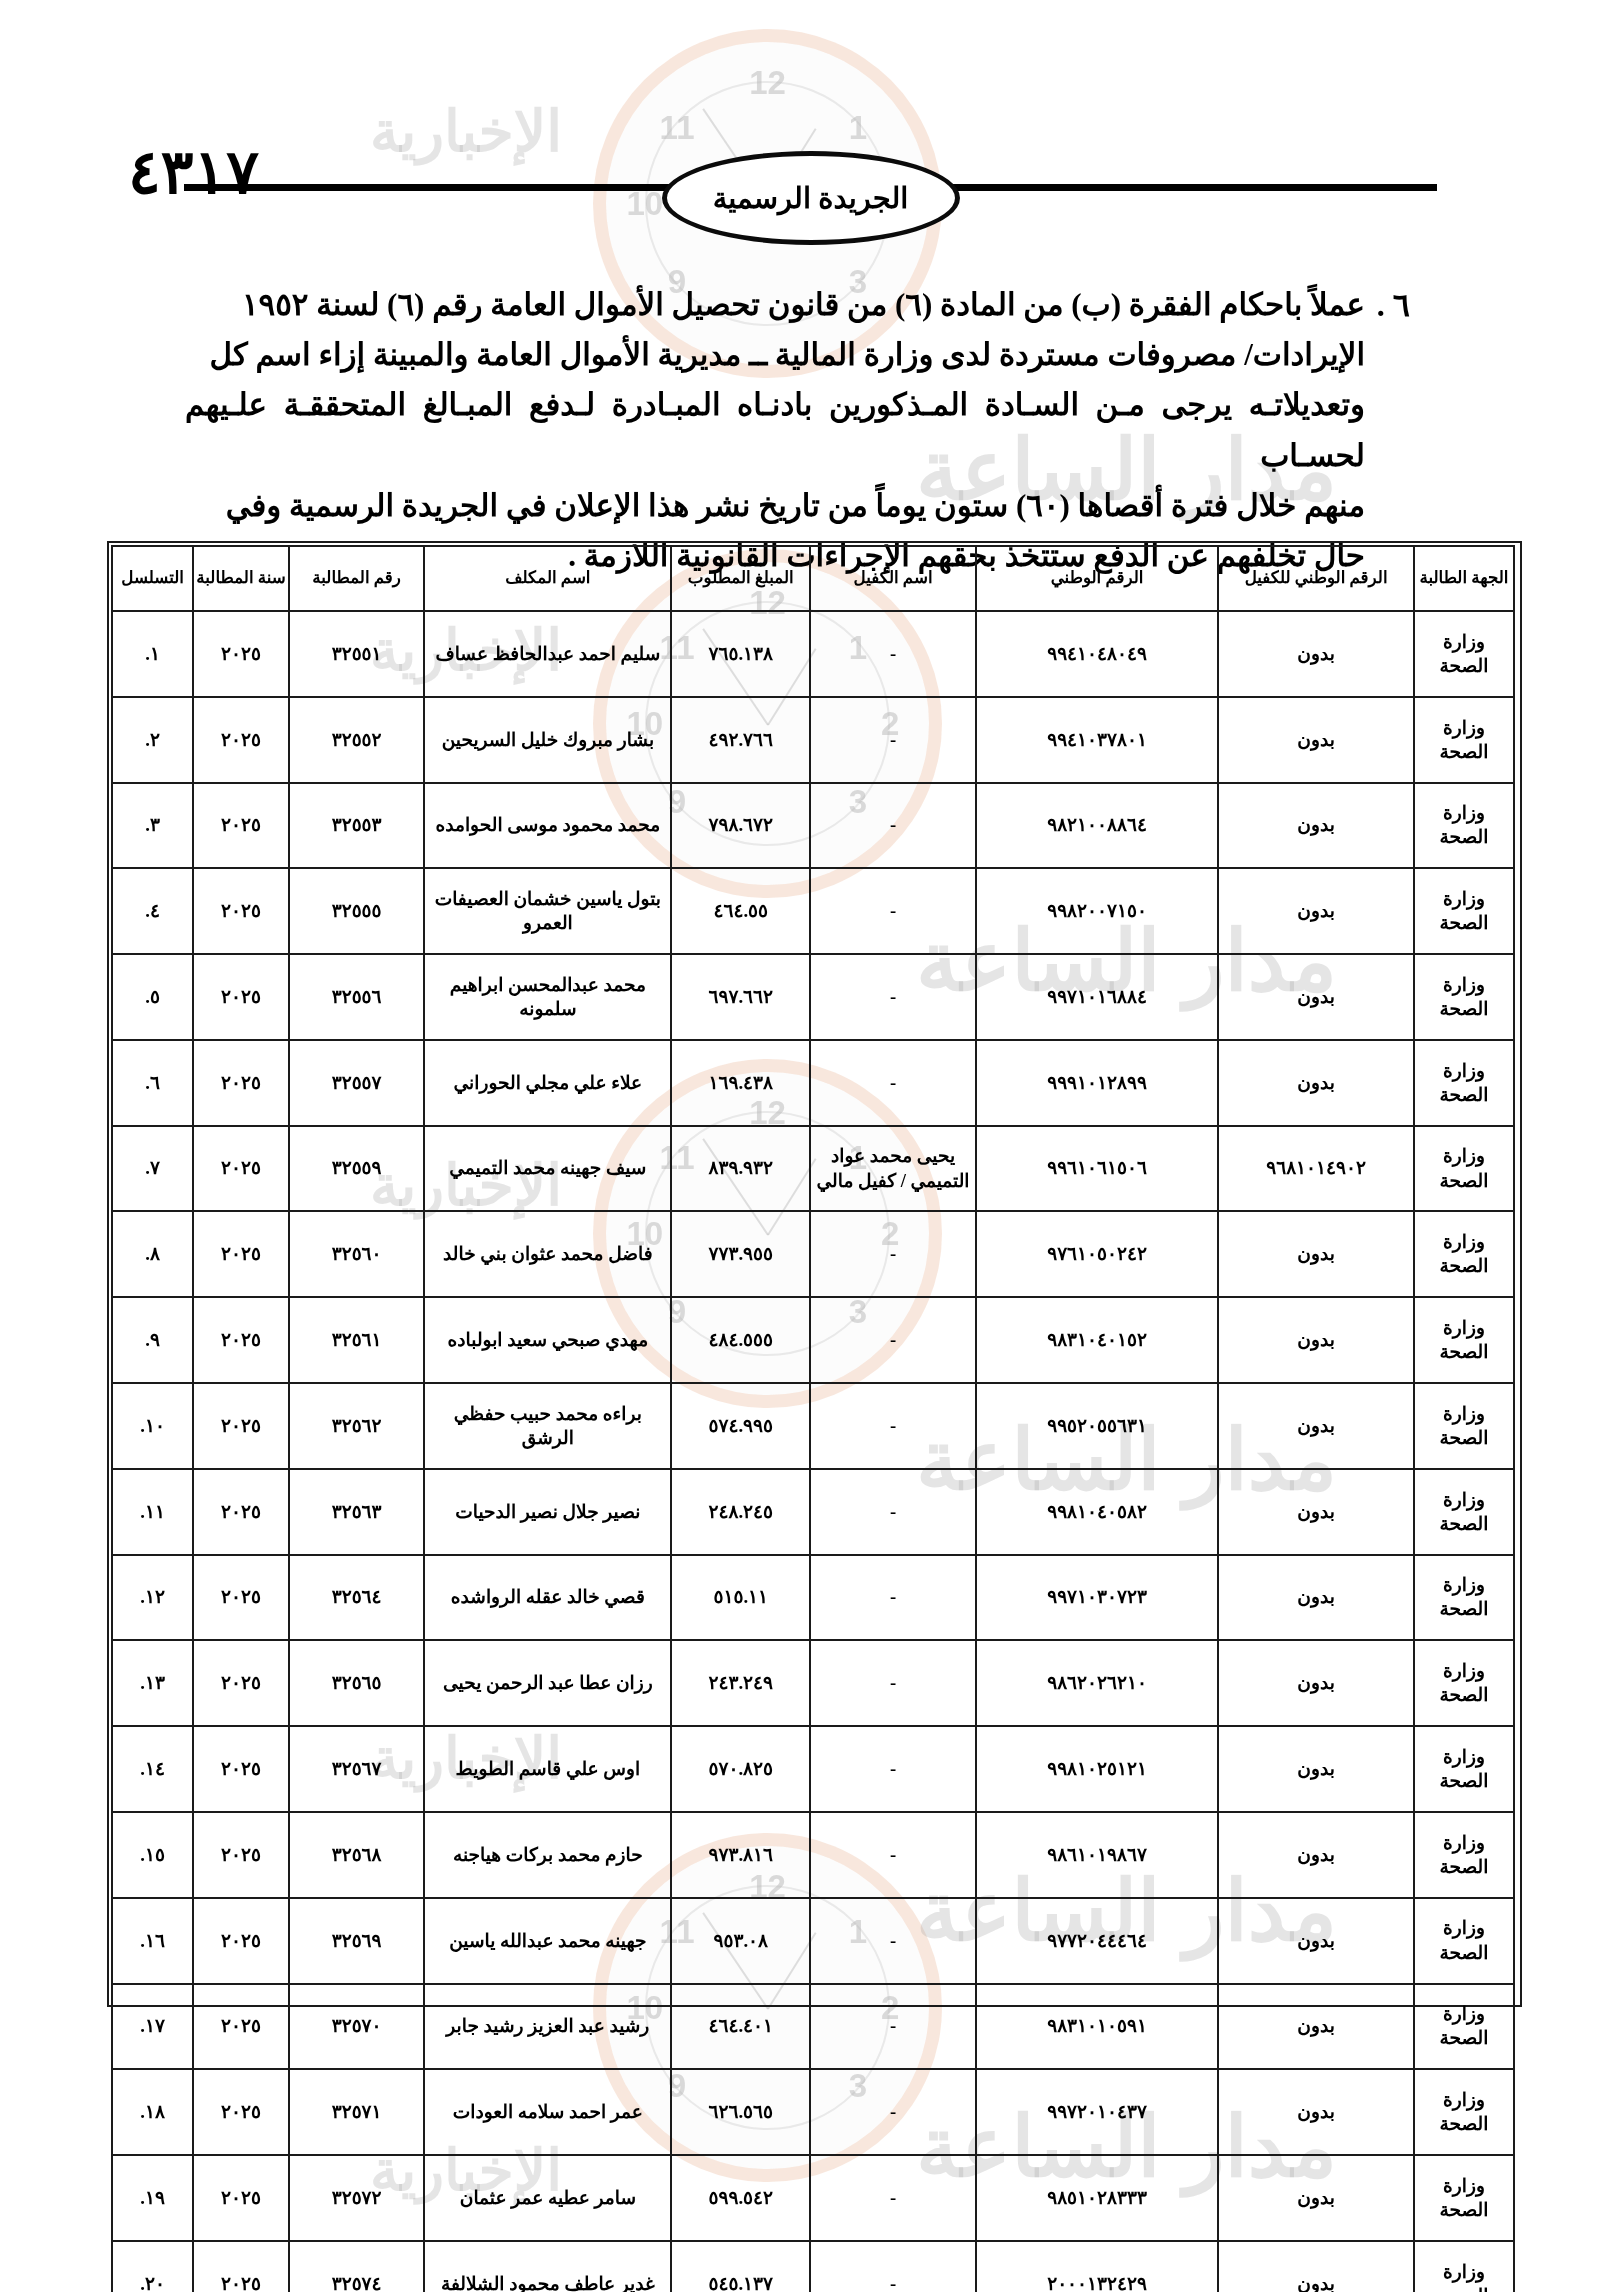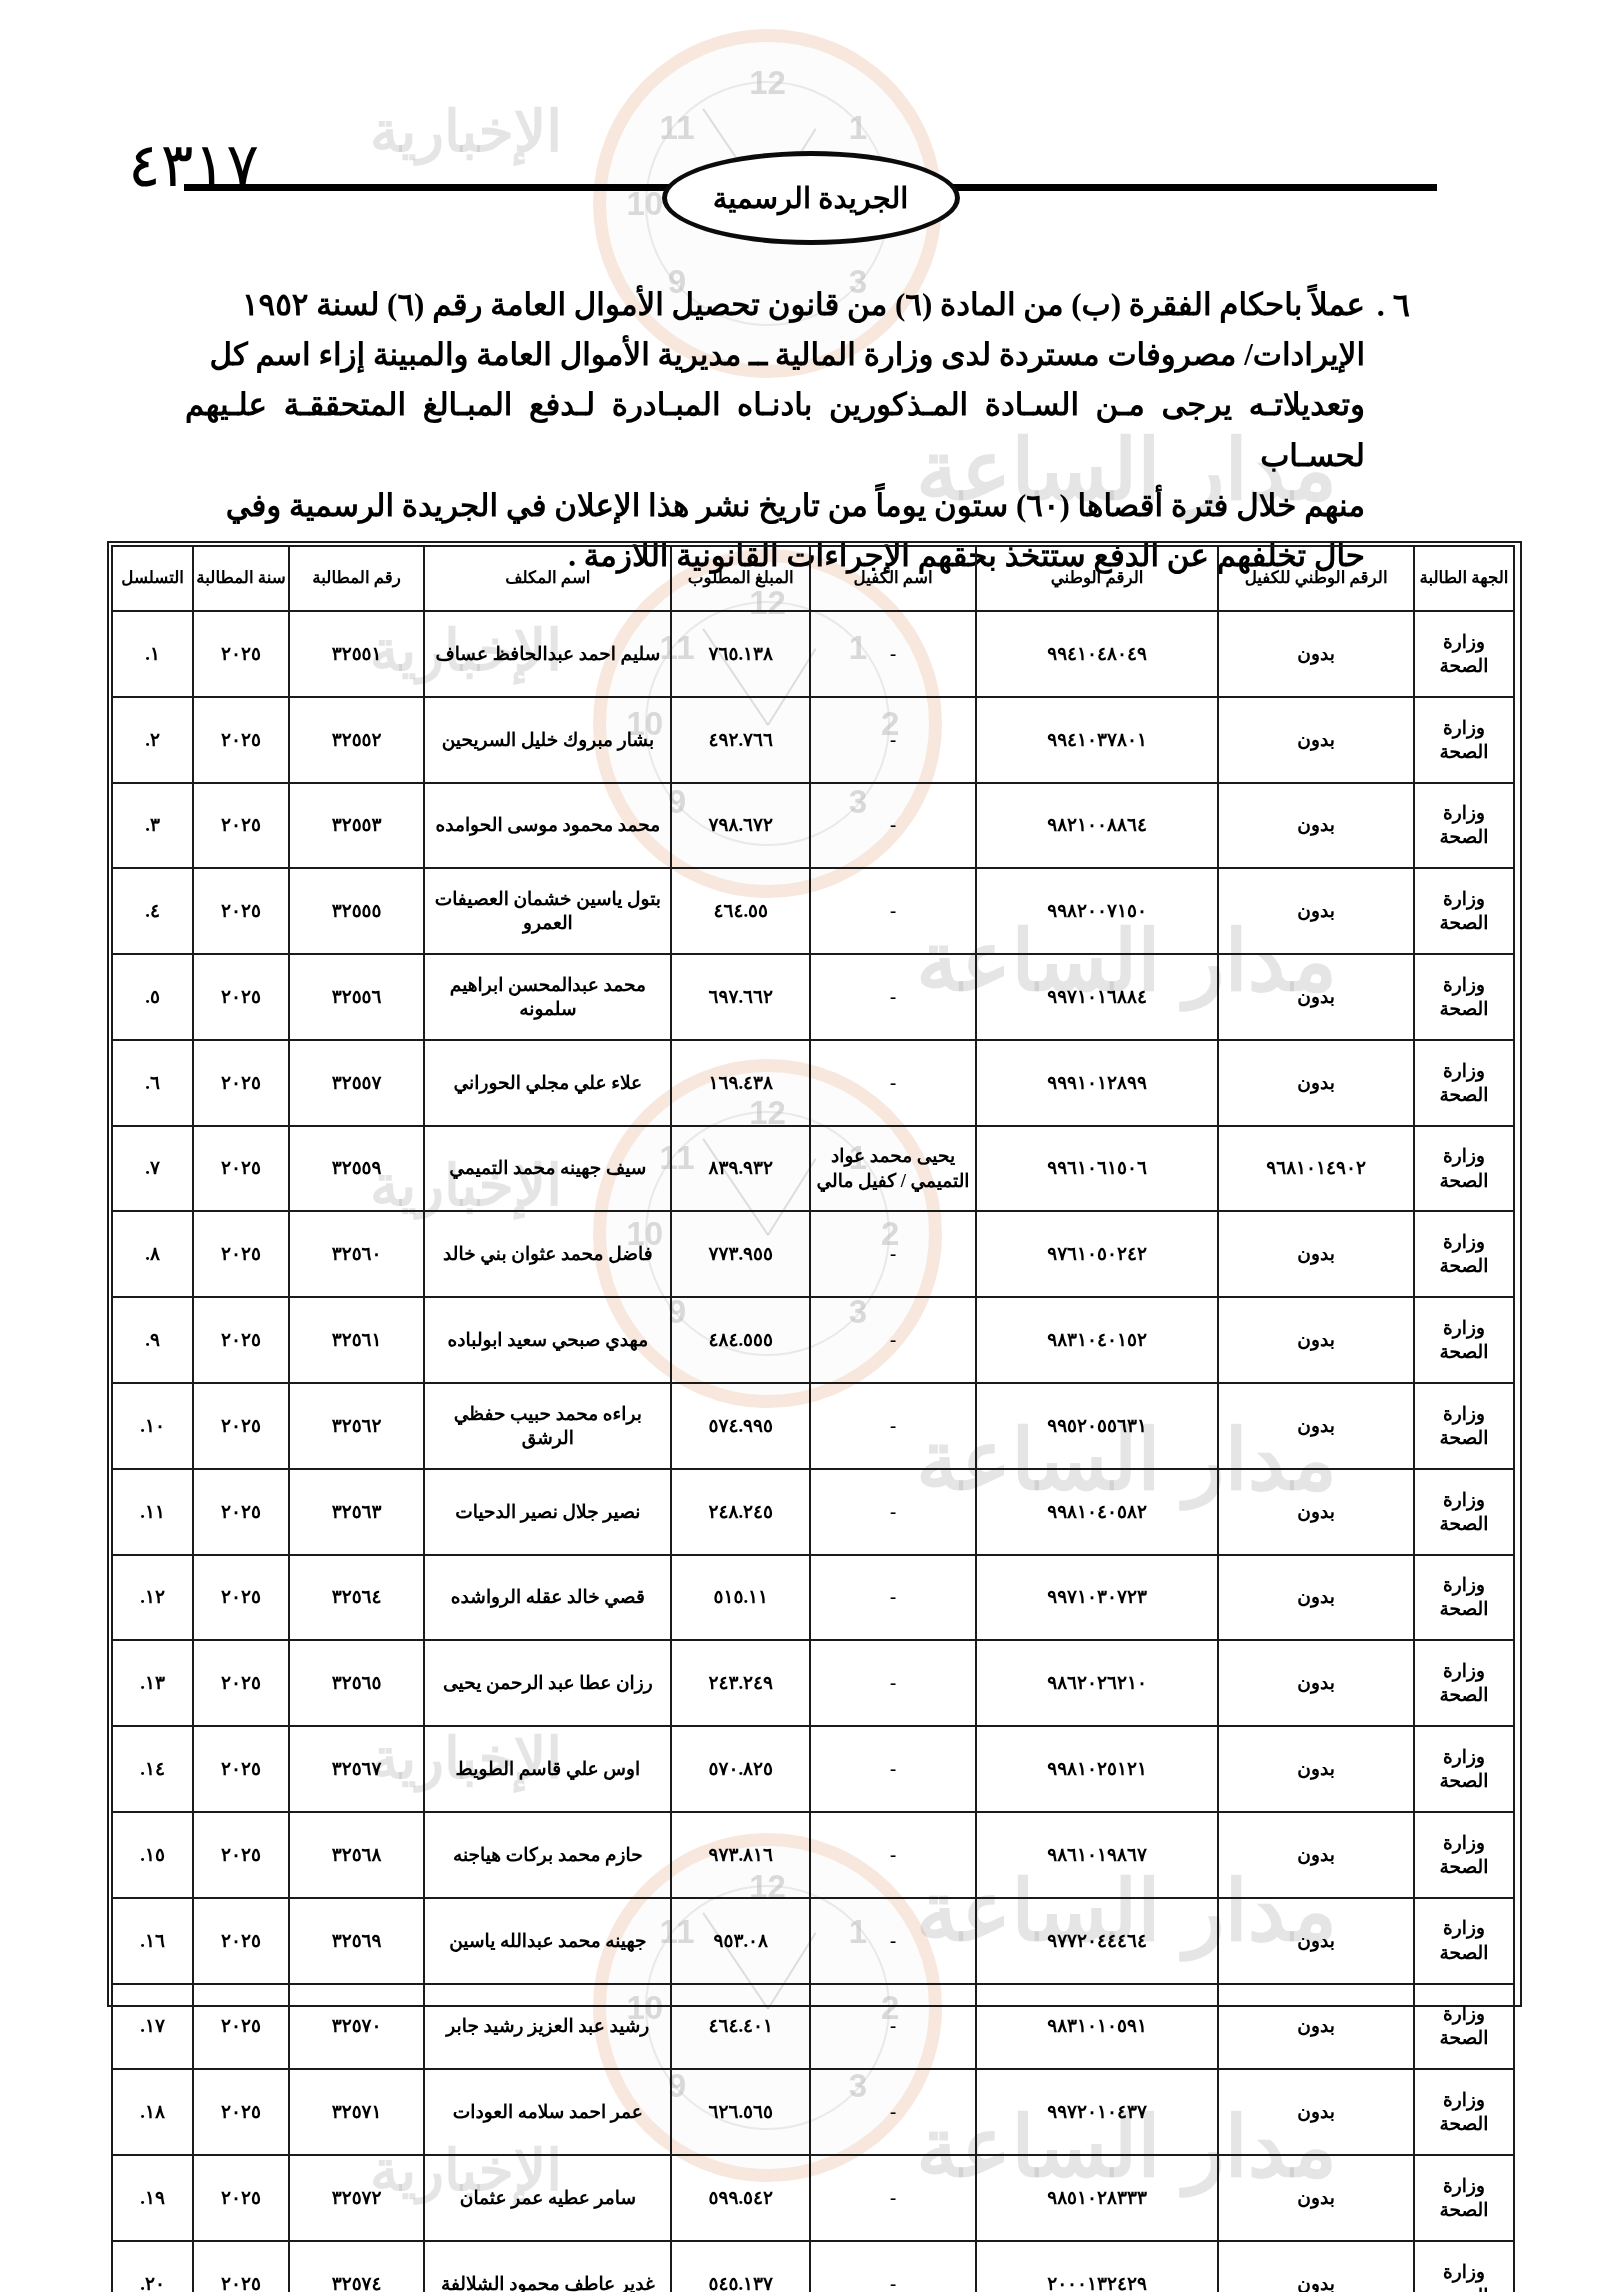--- a/index.html
+++ b/index.html
@@ -63,24 +63,24 @@
   
   .page{position:relative;z-index:2;width:1621px;height:2293px;}
 
   .header{
     position:absolute;
     top:61px;left:0;right:0;
     height:127px;
   }
   .page-number{
     position:absolute;
-    top:68px;
+    top:75px;
     right:1362px;
     font-size:61px;
-    font-weight:normal;
+    font-weight:bold;
     font-family:"Liberation Serif",serif;
     letter-spacing:2px;
   }
   .header-rule{
     position:absolute;
     top:123px;
     left:184px;
     right:184px;
     height:6.9px;
     background:#000;

